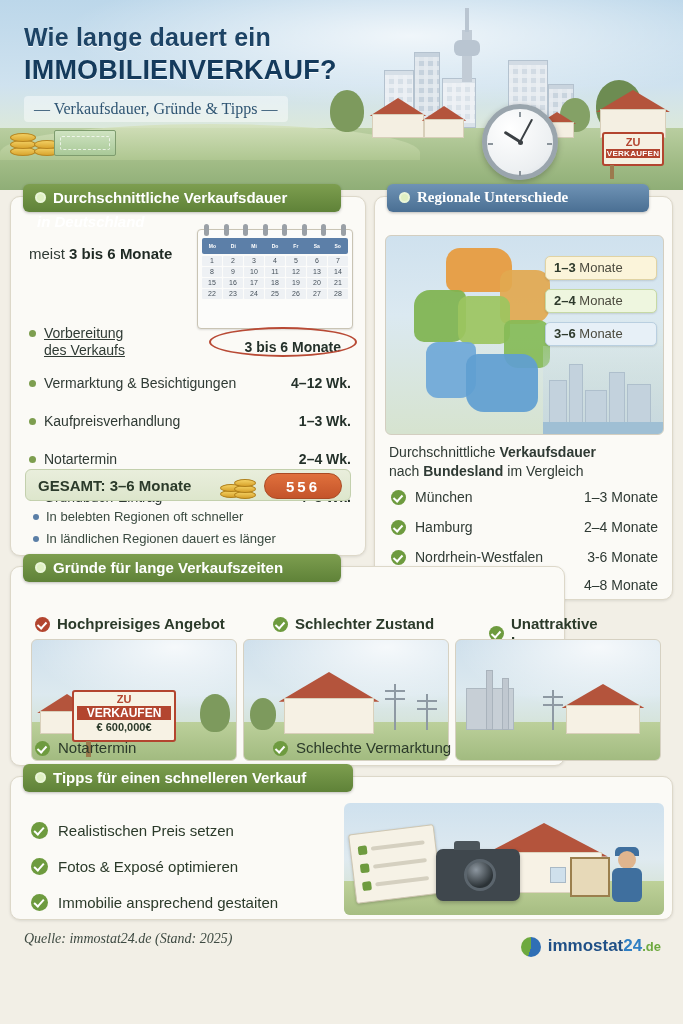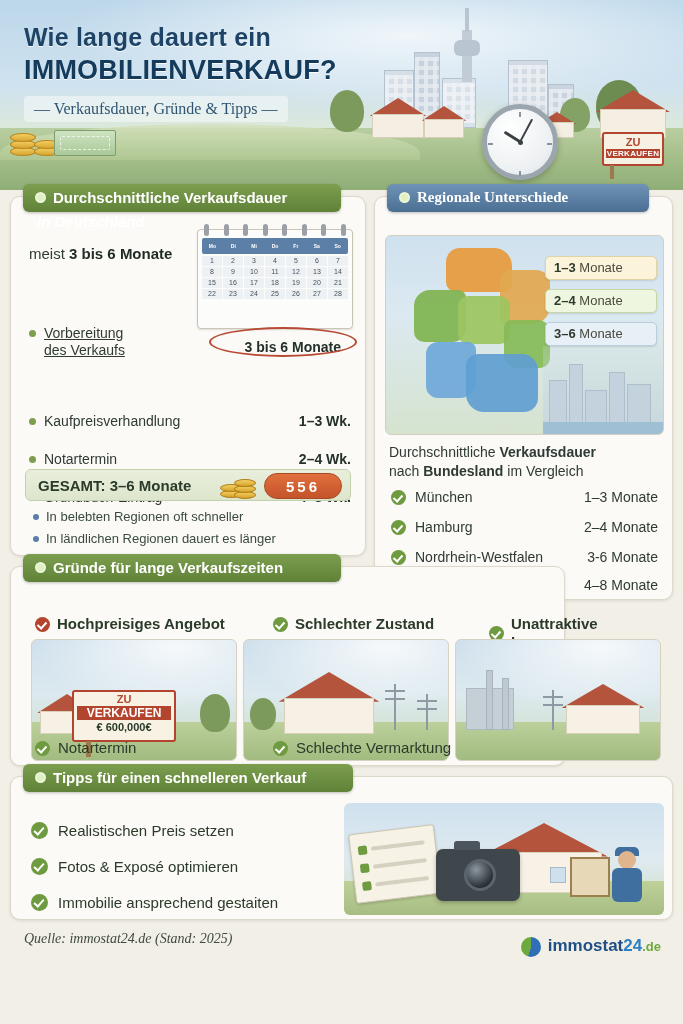--- a/index.html
+++ b/index.html
@@ -493,20 +493,27 @@
         <span>Vorbereitung</span><br>
         <span>des Verkaufs</span>
       </span>
     </div>
   </div>
   <div class="row" style="top:142px; left:auto; right:24px; width:auto;">
     <span class="val">3 bis 6 Monate</span>
   </div>
   <div class="highlight-oval" style="top:130px; right:8px; width:148px; height:30px;"></div>
 
+  <div class="row" style="top:178px;">
+    <div class="lbl">
+        <span class="bullet"></span>
+      <span>Vermarktung &amp; Besichtigungen</span>
+      </div>
+    <span class="val">4–12 Wk.</span>
+  </div>
 
   <div class="row" style="top:216px;">
     <div class="lbl">
         <span class="bullet"></span>
       <span>Kaufpreisverhandlung</span>
       </div>
     <span class="val">1–3 Wk.</span>
   </div>
 
   <div class="row" style="top:254px;">

